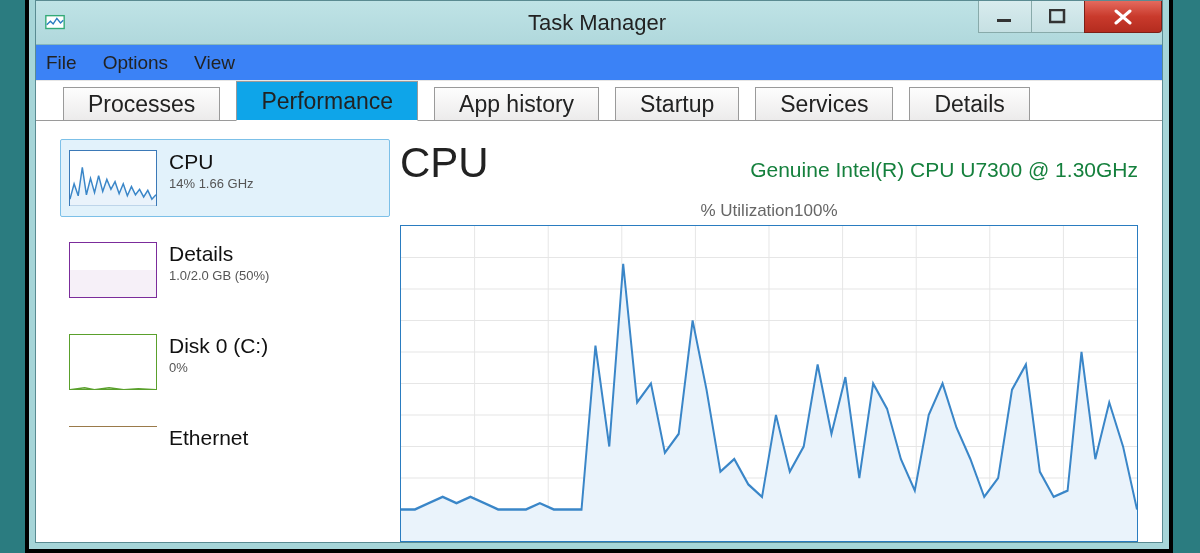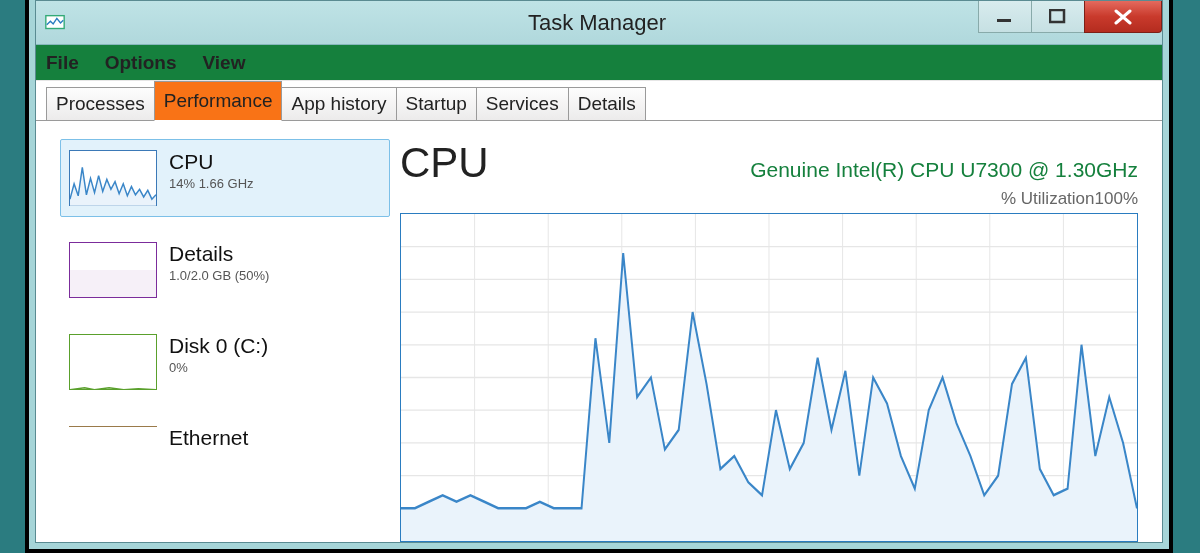--- a/index.html
+++ b/index.html
@@ -46,48 +46,49 @@
     margin-left: -1px;
   }
   .ctrl-close {
     width: 78px;
     background: linear-gradient(#e46a5e, #c93a2c 50%, #b42c1f);
     border-color: #7c2017;
     border-bottom-right-radius: 4px;
   }
   .menubar {
     height: 36px;
-    background: #15803d;
+    background: #3b82f6;
     border-bottom: 1px solid #e6e6e6;
     display: flex; align-items: center;
     padding-left: 10px;
-    font-size: 19px; color: #222; font-weight: bold;
+    font-size: 19px; color: #222;
   }
   .menubar span { margin-right: 26px; cursor: default; }
   .tabs {
     display: flex; align-items: flex-end;
     padding-left: 10px;
     height: 40px;
     border-bottom: 1px solid #9a9a9a;
     background: #fff;
   }
   .tab {
     height: 34px;
-    padding: 0 9px;
+    padding: 0 24px;
     display: flex; align-items: center;
-    font-size: 19px; color: #222;
+    font-size: 23px; color: #222;
     border: 1px solid #9a9a9a;
     background: linear-gradient(#fdfdfd, #ecebeb);
     margin-right: -1px;
     position: relative;
     bottom: -1px;
+    margin-left: 17px;
   }
   .tab.active {
     height: 40px;
-    background: #f97316;
+    background: #0ea5e9;
     border-bottom: 1px solid #fff;
     z-index: 2;
     bottom: -1px;
   }
   .content {
     flex: 1;
     display: flex;
     padding: 18px 24px 0 24px;
     overflow: hidden;
     background: #fff;
@@ -124,21 +125,21 @@
   }
   .thumb.disk { border-color: #5aa02c; }
   .thumb.eth { border: none; border-top: 1px solid #9a7a4a; width: 88px; height: 10px; }
   .mini-label { flex:1; }
   .mini-title { font-size: 21px; color: #111; }
   .mini-sub { font-size: 13px; color: #555; margin-top: 2px; }
   .main { flex: 1; display: flex; flex-direction: column; padding-left: 10px; }
   .main-head { display:flex; align-items: baseline; justify-content: space-between; }
   .main-head h1 { font-size: 42px; font-weight: 400; color: #222; }
   .main-head .sub { font-size: 21px; color: #15803d; }
-  .chart-labels { display:flex; justify-content: flex-end; font-size: 17px; color:#666; margin-top: 2px; margin-bottom: 4px; }
+  .chart-labels { display:flex; justify-content: center; font-size: 17px; color:#666; margin-top: 14px; margin-bottom: 4px; }
   .chart-box {
     flex: 1;
     border: 1px solid #2a7cc0;
     background: #fff;
     position: relative;
     min-height: 240px;
   }
   .chart-box svg { position:absolute; inset:0; width:100%; height:100%; }
 </style>
 </head>

